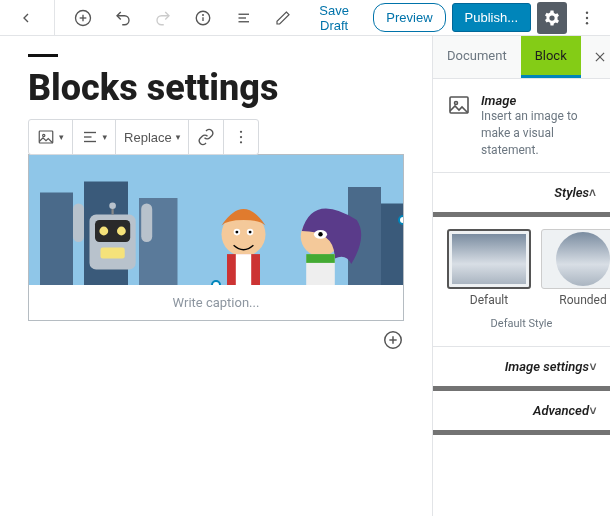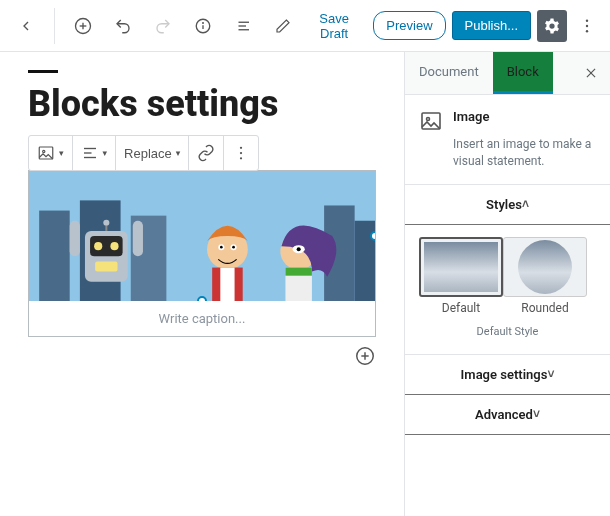--- a/index.html
+++ b/index.html
@@ -1,17 +1,17 @@
 <!DOCTYPE html>
 <html><head>
 <meta charset="utf-8">
 <style>
 * { box-sizing: border-box; margin: 0; padding: 0; }
 body { font-family: -apple-system, BlinkMacSystemFont, "Segoe UI", Roboto, sans-serif; font-size: 13px; color: #1e1e1e; background: #fff; width: 610px; height: 516px; overflow: hidden; display: flex; flex-direction: column; }
-.topbar { height: 52px; border-bottom: 1px solid #e2e4e7; display: flex; align-items: center; padding: 12px 8px; }
+.topbar { height: 36px; border-bottom: 1px solid #e2e4e7; display: flex; align-items: center; padding: 12px 8px; }
 .topbar-left { display: flex; align-items: center; gap: 4px; }
 .icon-btn { width: 36px; height: 36px; display: inline-flex; align-items: center; justify-content: center; border: none; background: transparent; cursor: pointer; color: #555; border-radius: 2px; }
 .icon-btn.disabled { opacity: 0.3; cursor: default; }
 .divider-v { width: 1px; height: 36px; background: #e2e4e7; margin: 0 6px; }
 .topbar-right { margin-left: auto; display: flex; align-items: center; gap: 6px; }
 .link-btn { background: transparent; border: none; color: #0073aa; font-size: 13px; padding: 6px 8px; cursor: pointer; }
 .btn-outline { border: 1px solid #0073aa; background: #fff; color: #0073aa; font-size: 13px; padding: 6px 12px; cursor: pointer; border-radius: 12px; }
 .btn-primary { border: 1px solid #006799; background: #0085ba; color: #fff; font-size: 13px; padding: 6px 12px; cursor: pointer; border-radius: 3px; }
 .btn-dark { background: #555d66; color: #fff; width: 36px; height: 32px; display: inline-flex; align-items: center; justify-content: center; border: none; cursor: pointer; border-radius: 3px; }
 .main { flex: 1; display: flex; overflow: hidden; }
@@ -24,34 +24,34 @@
 .tb-btn { height: 34px; padding: 0 8px; background: transparent; border: none; cursor: pointer; display: inline-flex; align-items: center; gap: 4px; color: #555; font-size: 13px; }
 .caret { font-size: 9px; color: #555; }
 .image-block { border: 1px solid #b5bcc2; padding: 0; margin-top: -1px; background: #fff; position: relative; }
 .image-canvas { width: 100%; height: 130px; position: relative; overflow: hidden; }
 .image-canvas svg { width: 100%; height: 100%; display: block; }
 .handle { position: absolute; width: 10px; height: 10px; background: #fff; border: 2px solid #0085ba; border-radius: 50%; }
 .handle.right { right: -5px; top: 50%; transform: translateY(-50%); }
 .handle.bottom { bottom: -5px; left: 50%; transform: translateX(-50%); }
 .caption { text-align: center; color: #8d96a0; padding: 10px; font-size: 13px; }
 .add-block-inline { position: absolute; right: 28px; margin-top: 8px; }
-.sidebar { width: 206px; border-left: 1px solid #e2e4e7; background: #fff; display: flex; flex-direction: column; }
+.sidebar { width: 178px; border-left: 1px solid #e2e4e7; background: #fff; display: flex; flex-direction: column; }
 .tabs { display: flex; align-items: center; border-bottom: 1px solid #e2e4e7; background: #f8f9f9; }
 .tab { padding: 12px 14px; font-size: 13px; color: #6c7781; cursor: pointer; border-bottom: 3px solid transparent; }
-.tab.active { color: #1e1e1e; border-bottom-color: #0085ba; background: #15803d; }
+.tab.active { color: #1e1e1e; border-bottom-color: #0085ba; background: #84cc16; }
 .tab-close { margin-left: auto; padding: 10px 12px; cursor: pointer; color: #555; }
 .panel-body { padding: 14px 14px; border-bottom: 1px solid #e2e4e7; }
 .block-card { display: flex; gap: 10px; }
 .block-card-icon { width: 24px; height: 24px; flex-shrink: 0; color: #555; }
-.block-card-title { font-size: 13px; font-weight: 600; margin-bottom: 12px; }
+.block-card-title { font-size: 13px; font-weight: 600; margin-bottom: 0; font-style: italic; }
 .block-card-desc { font-size: 12px; color: #6c7781; line-height: 1.4; }
-.panel-header { display: flex; align-items: center; justify-content: center; padding: 12px 14px; font-size: 13px; font-weight: 600; cursor: pointer; border-bottom: 1px solid #737373; }
+.panel-header { display: flex; align-items: center; justify-content: flex-end; padding: 12px 14px; font-size: 13px; font-weight: 600; cursor: pointer; border-bottom: 5px solid #737373; font-style: italic; }
 .panel-header .chev { font-size: 12px; color: #555; }
 .styles-body { padding: 12px 14px; border-bottom: 1px solid #e2e4e7; }
-.style-options { display: flex; gap: 0; margin-bottom: 10px; }
+.style-options { display: flex; gap: 10px; margin-bottom: 10px; }
 .style-option { width: 84px; text-align: center; cursor: pointer; }
 .style-option .thumb { width: 84px; height: 60px; border: 1px solid #ccc; border-radius: 3px; overflow: hidden; display: flex; align-items: center; justify-content: center; background: #eef1f3; }
 .style-option.selected .thumb { border: 2px solid #555; }
 .style-option .thumb.rounded-inner > div { border-radius: 50%; }
 .thumb-inner { width: 74px; height: 50px; background: linear-gradient(180deg,#7a8ca0 0%, #d8dee5 60%, #aab5c1 100%); }
 .style-label { font-size: 12px; margin-top: 4px; color: #555; }
 .field-label { font-size: 11px; color: #6c7781; margin-bottom: 4px; text-align: center; }
 .select { width: 100%; border: 1px solid #7e8993; padding: 5px 8px; font-size: 13px; background: #fff; color: #555; appearance: none; position: relative; }
 .select-wrap { position: relative; }
 .select-wrap::after { content: ""; position: absolute; right: 8px; top: 50%; transform: translateY(-50%); border-left: 4px solid transparent; border-right: 4px solid transparent; border-top: 5px solid #555; pointer-events: none; }

